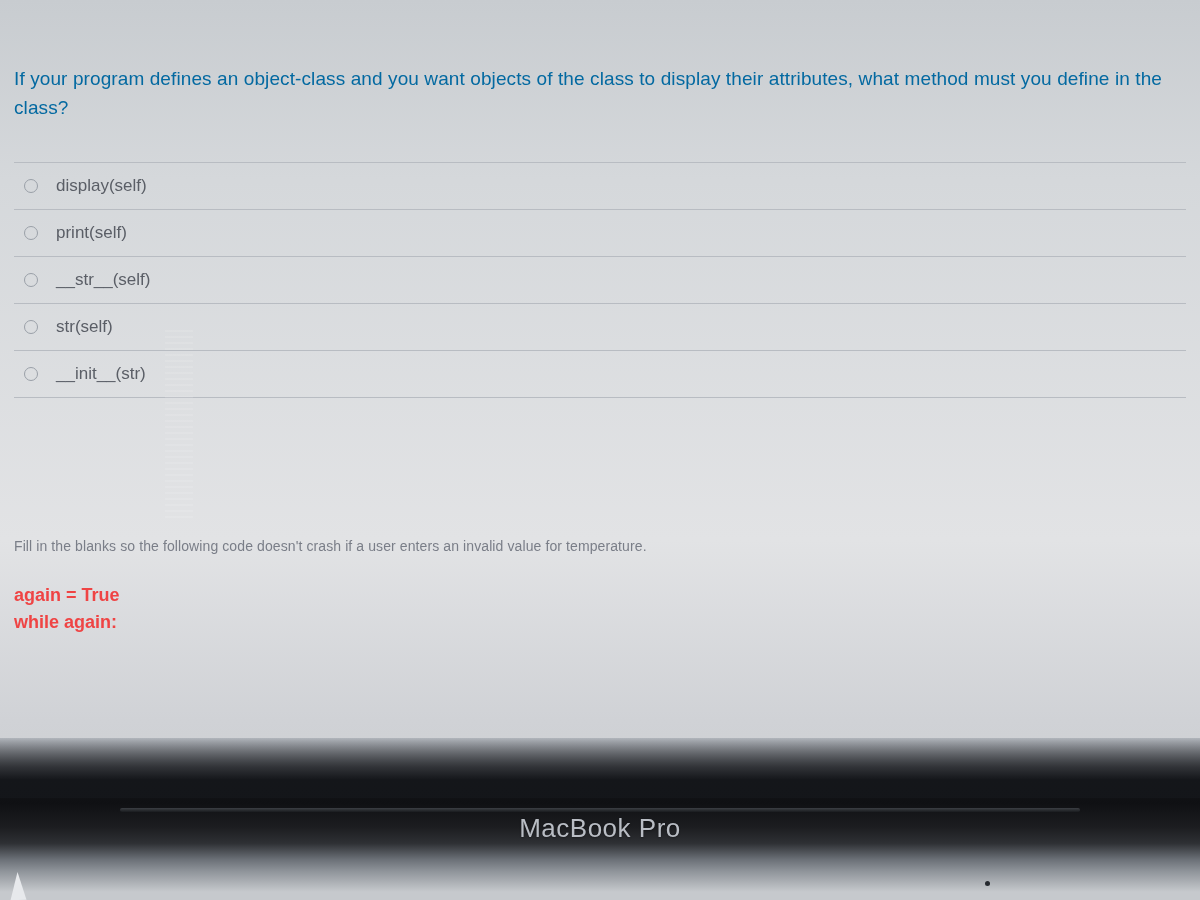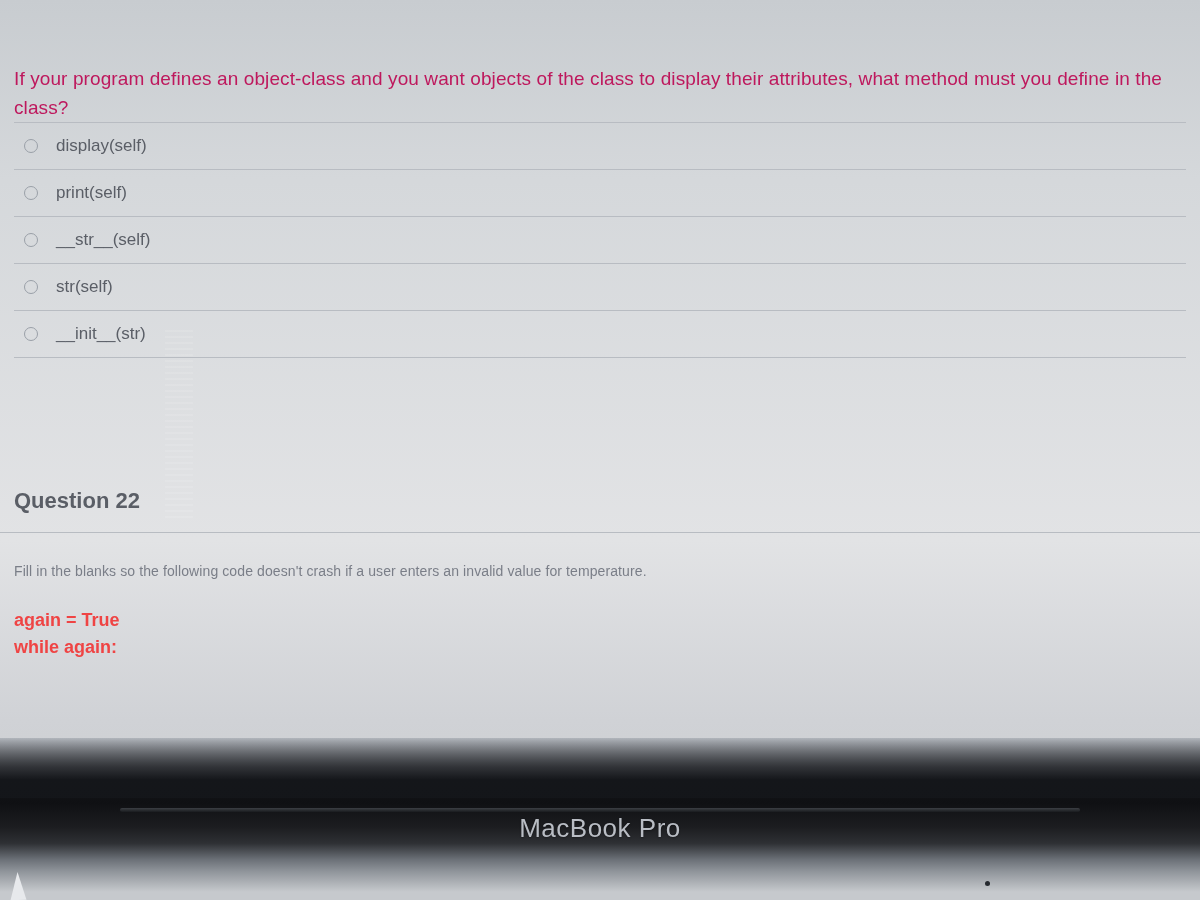--- a/index.html
+++ b/index.html
@@ -16,25 +16,26 @@
       overflow: hidden;
     }
     .screen-content {
       padding: 65px 0 0 0;
     }
     .question-block {
       padding: 0 14px 30px 14px;
     }
     .question-prompt {
       font-size: 19px;
-      color: #be185d;
+      color: #0369a1;
       line-height: 1.5;
       letter-spacing: 0.1px;
     }
     .options-list {
+      margin-top: 40px;
       border-top: 1px solid #b8bcc2;
     }
     .option-row {
       display: flex;
       align-items: center;
       padding: 13px 10px;
       border-bottom: 1px solid #b8bcc2;
       font-size: 17px;
       color: #5a5e66;
     }
@@ -170,21 +171,20 @@
       </div>
       <div class="option-row">
         <span class="radio-circle"></span>
         <span>__init__(str)</span>
       </div>
     </div>
   </div>
 
   <div class="spacer-band"></div>
 
-  <div class="question-heading">Question 22</div>
 
   <div class="question22-body">
     <div class="fill-prompt">Fill in the blanks so the following code doesn't crash if a user enters an invalid value for temperature.</div>
     <div class="code-block">
       <div class="code-line">again = True</div>
       <div class="code-line">while again:</div>
     </div>
   </div>
 
 </div>

